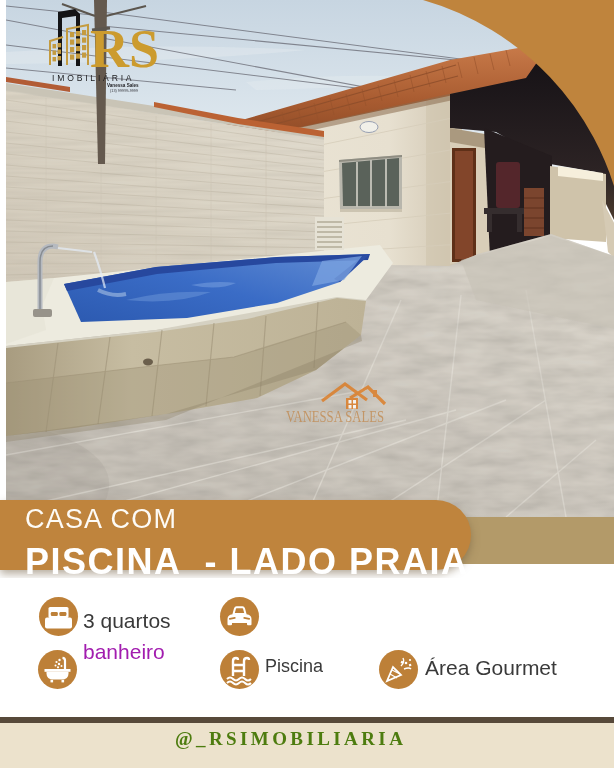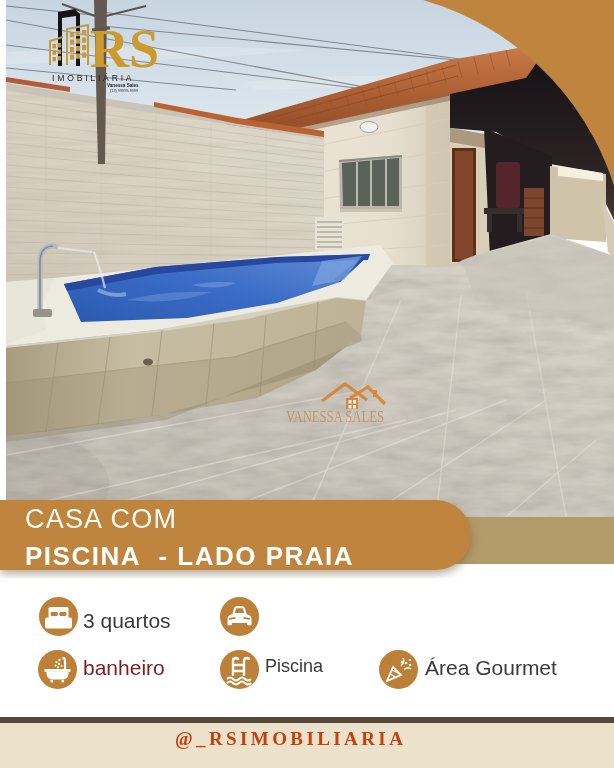--- a/index.html
+++ b/index.html
@@ -322,21 +322,21 @@
   <path d="M417,0 A282,282 0 0 1 614,208 L614,0 Z" fill="#bf843d"></path>
 </svg>
 </div>
 
 <div class="abs" style="left:0;top:517px;width:614px;height:47px;background:#b39a69;"></div>
 
 <div class="abs" style="left:0;top:500px;width:471px;height:70px;background:#bf843d;border-radius:0 39px 39px 0;box-shadow:0 4px 9px rgba(110,90,60,0.5);">
 
   <div class="abs" style="left:25px;top:4px;color:#fdfbf6;font-size:27px;letter-spacing:1.2px;">CASA COM</div>
 
-  <div class="abs" style="left:25px;top:41px;color:#ffffff;font-size:26px;font-weight:bold;letter-spacing:1.5px;">PISCINA&nbsp; - LADO PRAIA</div>
+  <div class="abs" style="left:25px;top:41px;color:#ffffff;font-size:36px;font-weight:bold;letter-spacing:1.5px;">PISCINA&nbsp; - LADO PRAIA</div>
 </div>
 
 <div class="abs" style="left:0;top:578px;width:614px;height:135px;background:#ffffff;">
 
   <div class="abs" style="left:39px;top:19px;width:39px;height:39px;border-radius:50%;background:#bd8038;">
     <svg width="39" height="39" viewBox="0 0 39 39">
       <rect x="9.5" y="10" width="20" height="11" rx="1.6" fill="#fff"></rect>
       <rect x="11.8" y="15" width="7" height="4" rx="1.2" fill="#bd8038"></rect>
       <rect x="20.4" y="15" width="7" height="4" rx="1.2" fill="#bd8038"></rect>
       <rect x="6" y="20.5" width="27" height="11" rx="2" fill="#fff"></rect>
@@ -363,21 +363,21 @@
       <path d="M27,19 L27,10.5 Q27,8 24.5,7.8" fill="none" stroke="#fff" stroke-width="2.2"></path>
       <circle cx="21.5" cy="10" r="1.2" fill="#fff"></circle>
         <circle cx="18.5" cy="12" r="1.1" fill="#fff"></circle>
       <circle cx="21" cy="14" r="1.2" fill="#fff"></circle>
         <circle cx="17.5" cy="15.5" r="1" fill="#fff"></circle>
       <circle cx="20" cy="17.3" r="1.1" fill="#fff"></circle>
         <circle cx="23.5" cy="16" r="1" fill="#fff"></circle>
     </svg>
   </div>
 
-  <div class="abs" style="left:83px;top:78px;font-size:21px;color:#7f1d1d;">banheiro</div>
+  <div class="abs" style="left:83px;top:62px;font-size:21px;color:#a21caf;">banheiro</div>
 
   <div class="abs" style="left:220px;top:72px;width:39px;height:39px;border-radius:50%;background:#bd8038;">
     <svg width="39" height="39" viewBox="0 0 39 39">
       <path d="M13,26 L13,11 Q13,8 16,8 Q18,8 18,10 M24,26 L24,11 Q24,8 27,8 Q29,8 29,10" fill="none" stroke="#fff" stroke-width="2.4"></path>
       <path d="M13,15 L24,15 M13,21 L24,21" stroke="#fff" stroke-width="2.4" fill="none"></path>
       <path d="M7,29 q3,-3 6,0 q3,3 6,0 q3,-3 6,0 q3,3 6,0" fill="none" stroke="#fff" stroke-width="2"></path>
       <path d="M7,33 q3,-3 6,0 q3,3 6,0 q3,-3 6,0 q3,3 6,0" fill="none" stroke="#fff" stroke-width="2"></path>
     </svg>
   </div>
 
@@ -395,14 +395,14 @@
     </svg>
   </div>
 
   <div class="abs" style="left:425px;top:78px;font-size:21px;color:#3a3a3a;">Área Gourmet</div>
 </div>
 
 <div class="abs" style="left:0;top:717px;width:614px;height:6px;background:#57493a;"></div>
 
 <div class="abs" style="left:0;top:723px;width:614px;height:45px;background:#ece2cc;">
 
-  <div class="abs" style="left:175px;top:5px;width:225px;text-align:center;font-family:'Liberation Serif',serif;font-size:19px;font-weight:bold;letter-spacing:3.4px;color:#c2410c;">@_RSIMOBILIARIA</div>
+  <div class="abs" style="left:175px;top:5px;width:225px;text-align:center;font-family:'Liberation Serif',serif;font-size:19px;font-weight:bold;letter-spacing:3.4px;color:#4d7c0f;">@_RSIMOBILIARIA</div>
 </div>
 
 </body></html>

